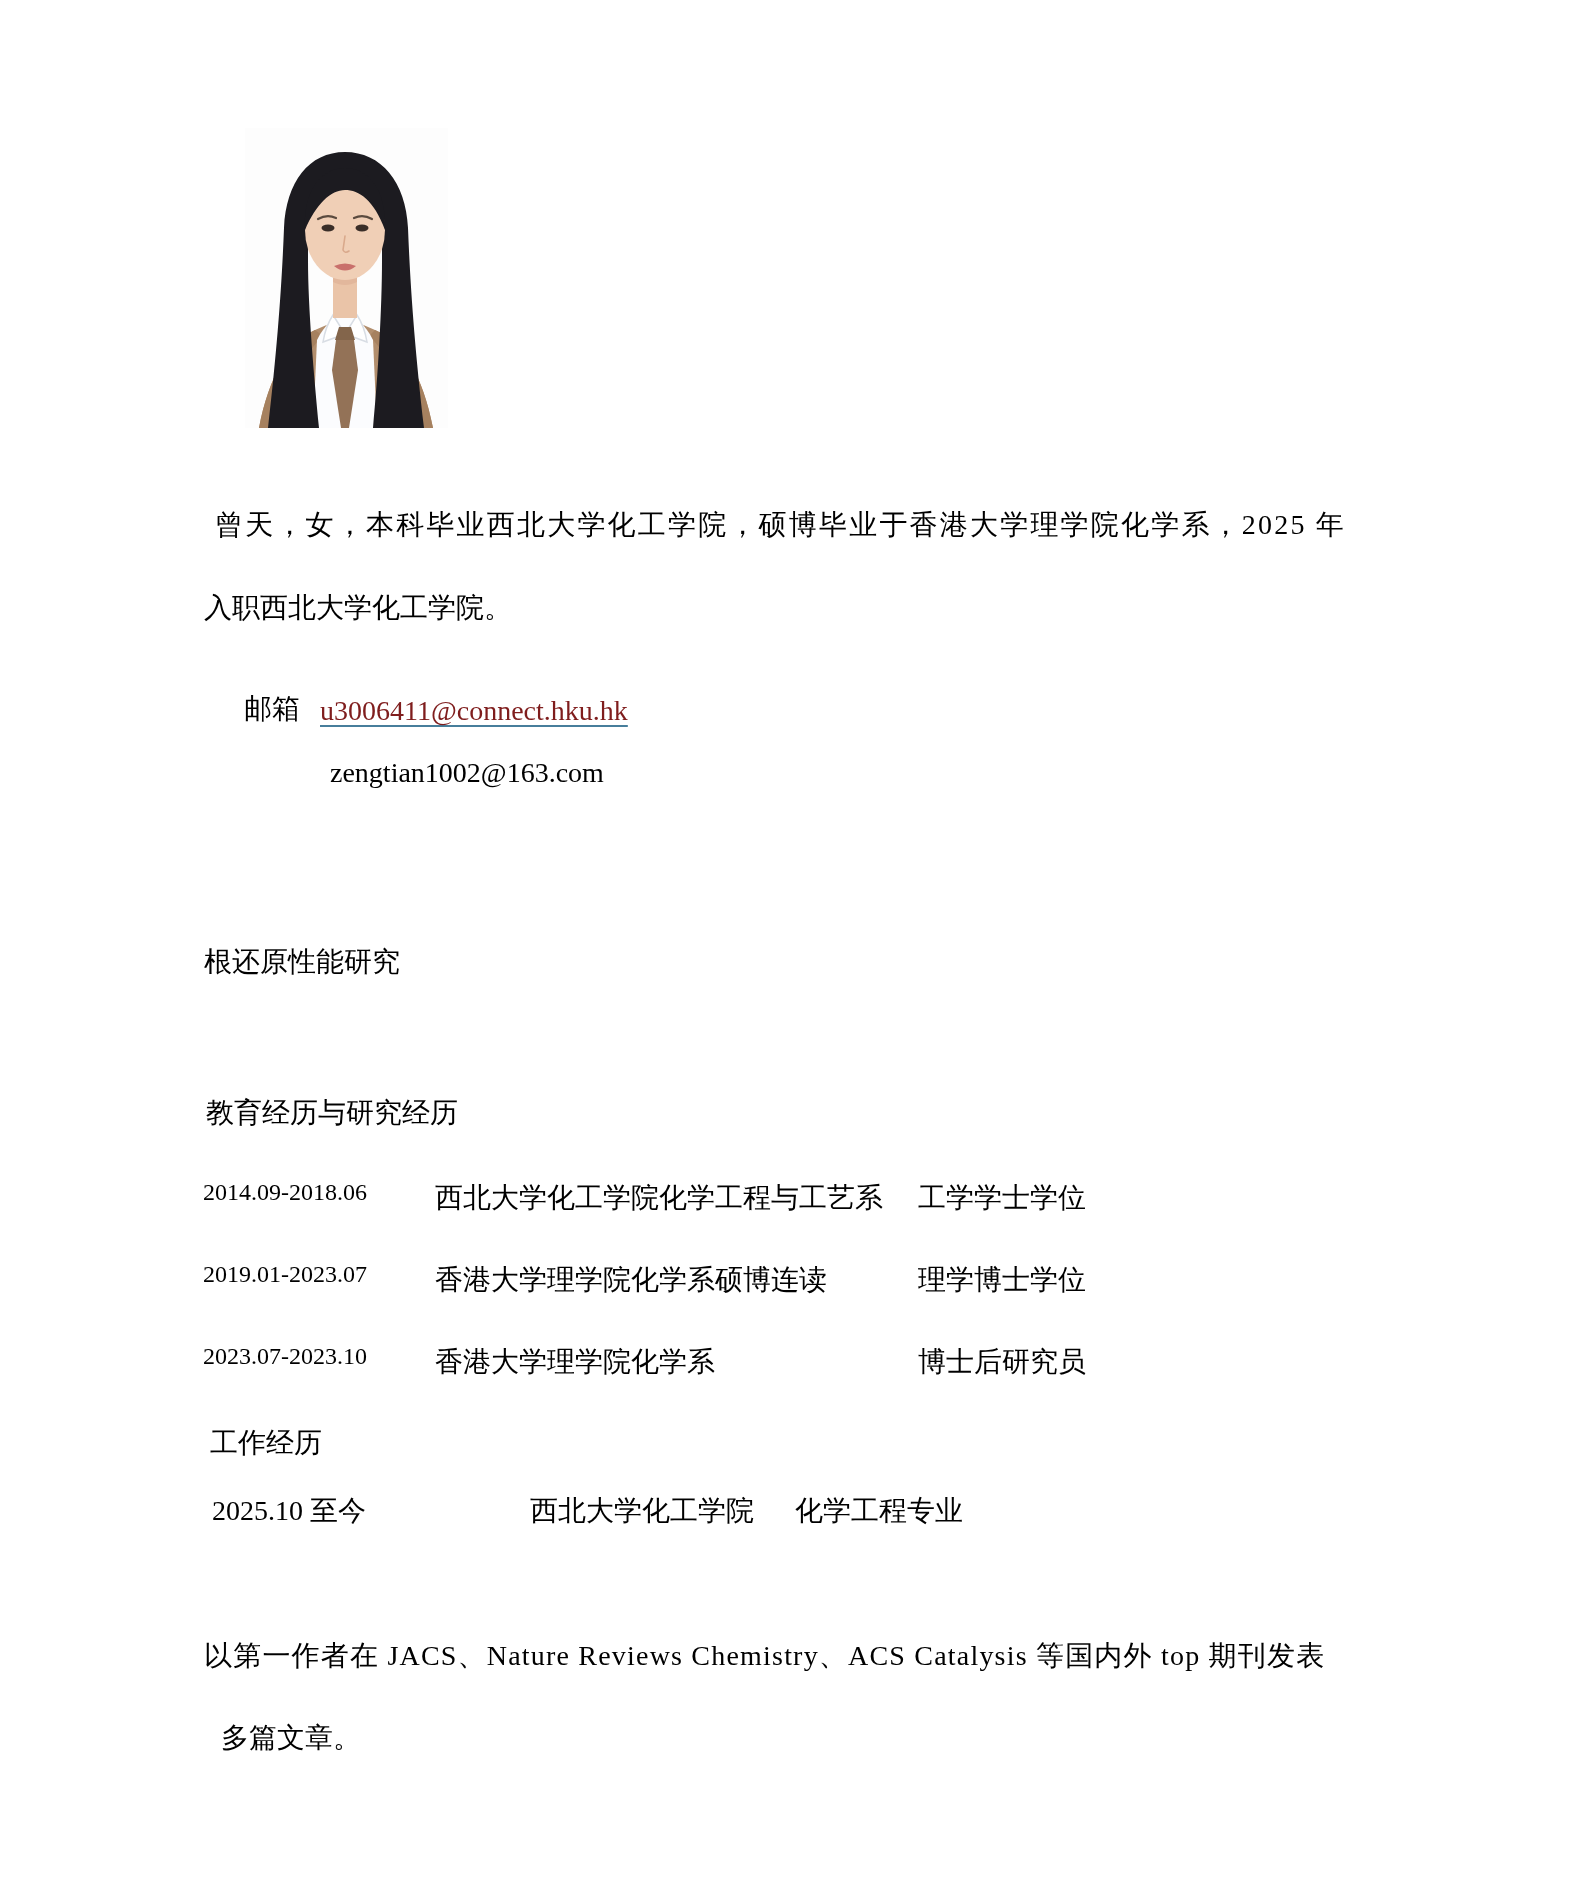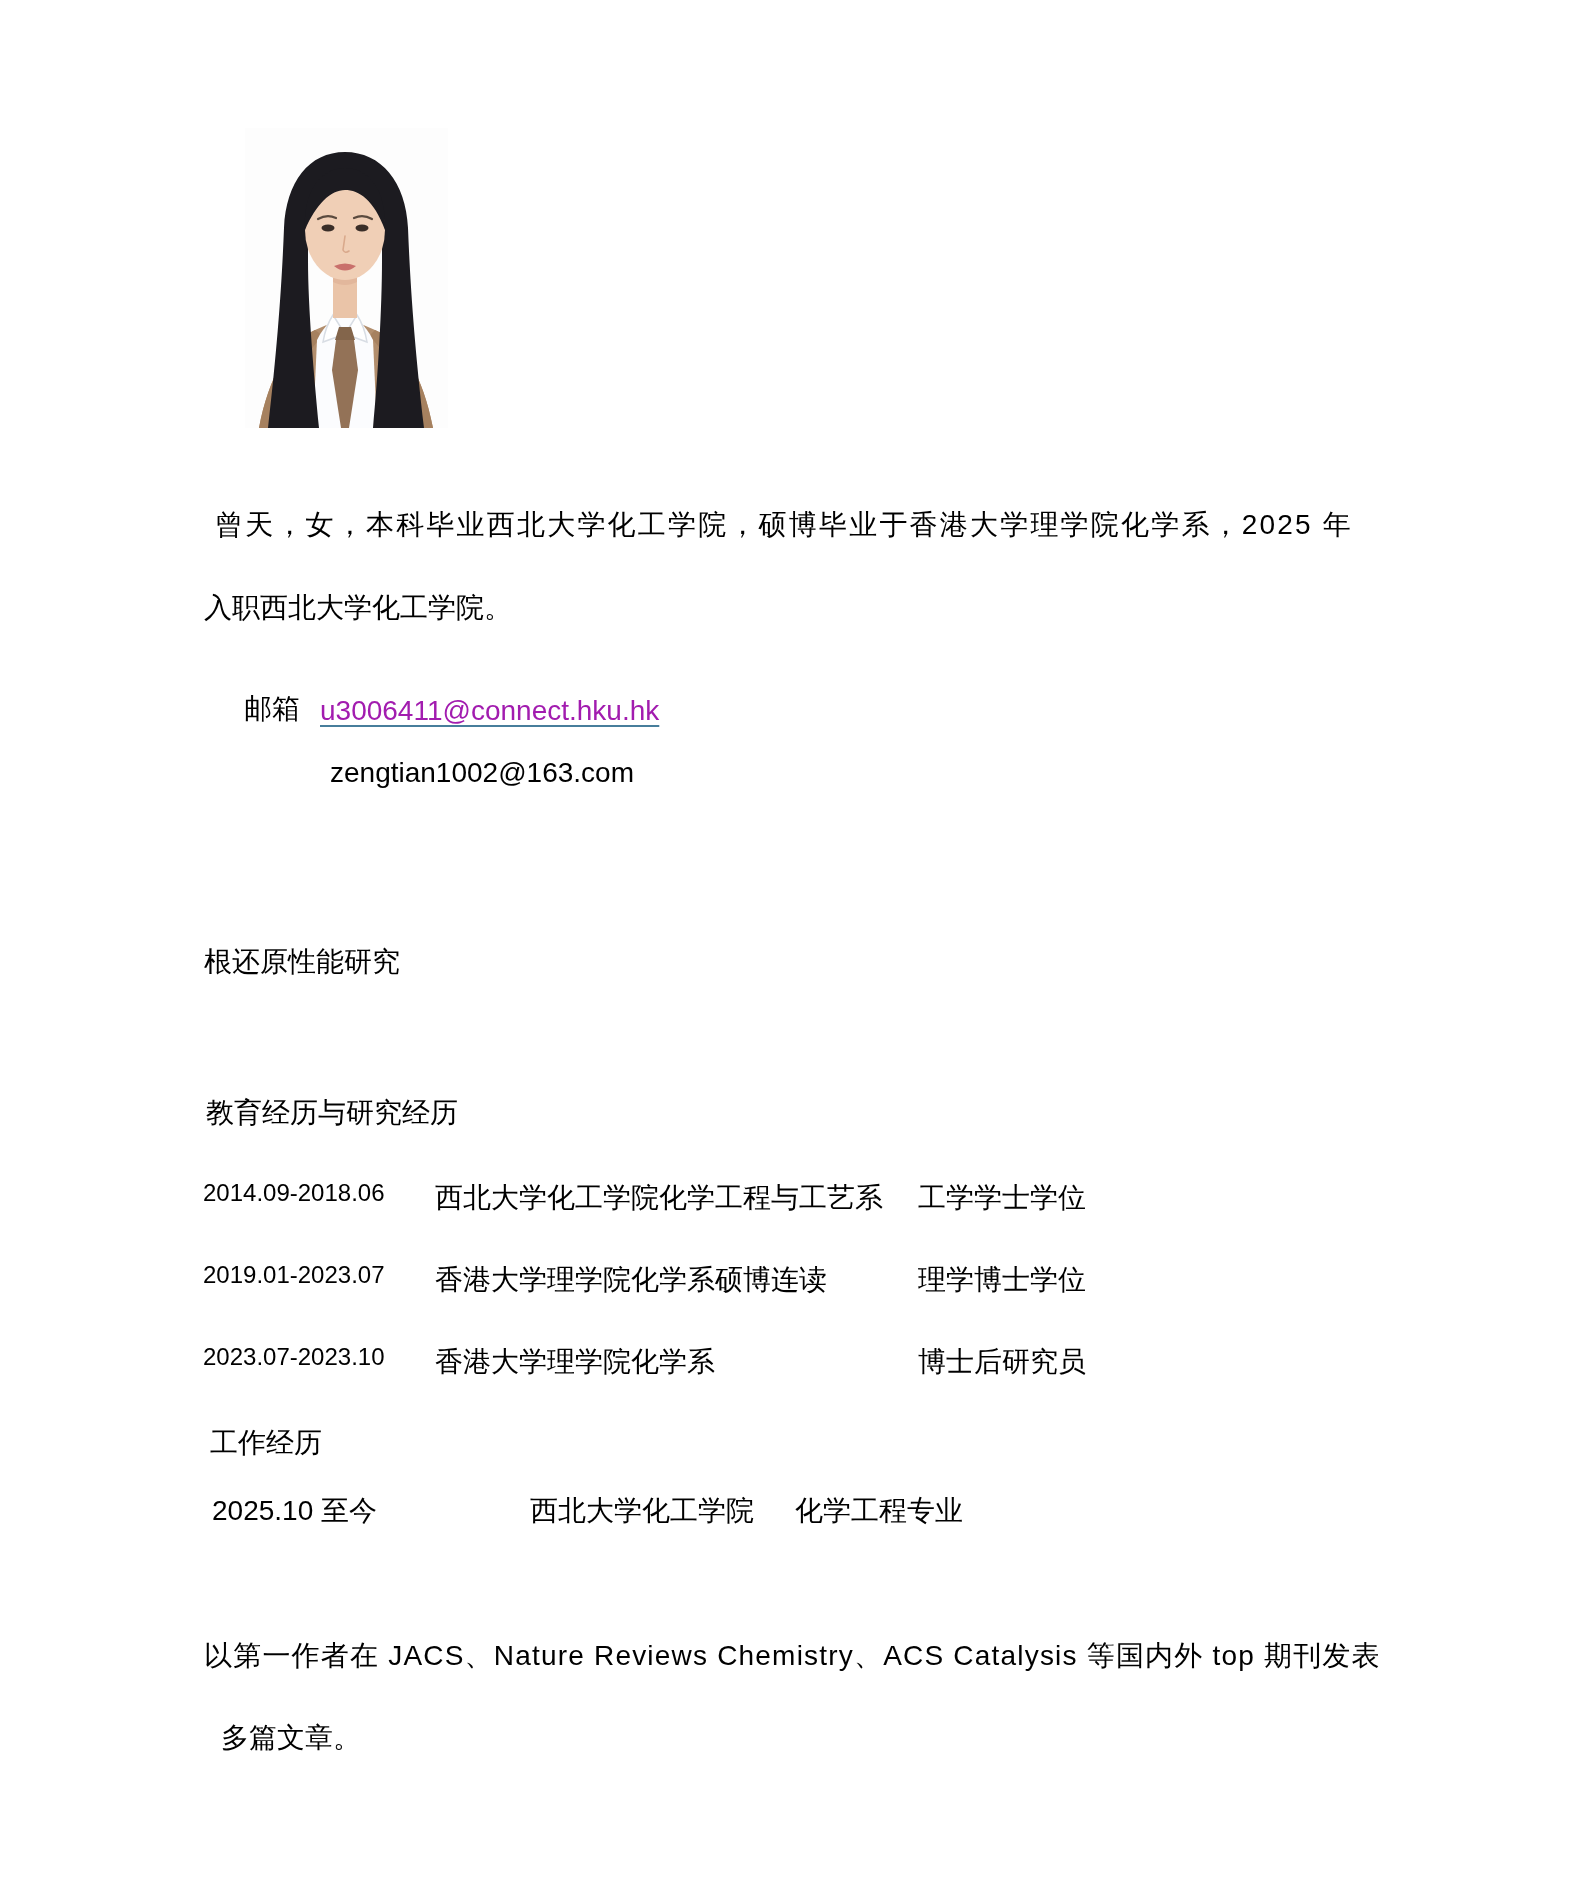--- a/index.html
+++ b/index.html
@@ -1,40 +1,40 @@
 <!DOCTYPE html>
 <html><head>
 <meta charset="utf-8">
 <style>
   html,body{margin:0;padding:0;background:#ffffff;}
   #page{
     position:relative;
     width:1587px;
     height:1894px;
     background:#ffffff;
-    font-family:Liberation Sans, sans-serif;
+    font-family:Liberation Serif, serif;
     color:#000000;
     overflow:hidden;
   }
   .line{
     position:absolute;
     white-space:nowrap;
     font-size:28px;
     line-height:32px;
     color:#000000;
   }
   
   #photo{position:absolute;left:245px;top:128px;width:203px;height:300px;}
   
   #intro-l1{left:215px;top:509px;letter-spacing:2.2px;}
   #intro-l2{left:204px;top:592px;}
   
   #email-label{left:244px;top:693px;}
   #email-link{left:320px;top:695px;}
-  #email-link a{color:#a21caf;text-decoration:underline;text-decoration-color:#477e9b;text-underline-offset:5px;}
+  #email-link a{color:#7f1d1d;text-decoration:underline;text-decoration-color:#477e9b;text-underline-offset:5px;}
   #email-secondary{left:330px;top:757px;}
   
   #research-l1{left:233px;top:864px;letter-spacing:1.9px;}
   #research-l2{left:204px;top:946px;}
   
   #edu-heading{left:206px;top:1097px;}
   .row{position:absolute;left:0;top:0;width:1587px;height:40px;}
   #edu-row-0{top:1179px;}
   #edu-row-1{top:1261px;padding-left:13px;}
   #edu-row-2{top:1343px;}

